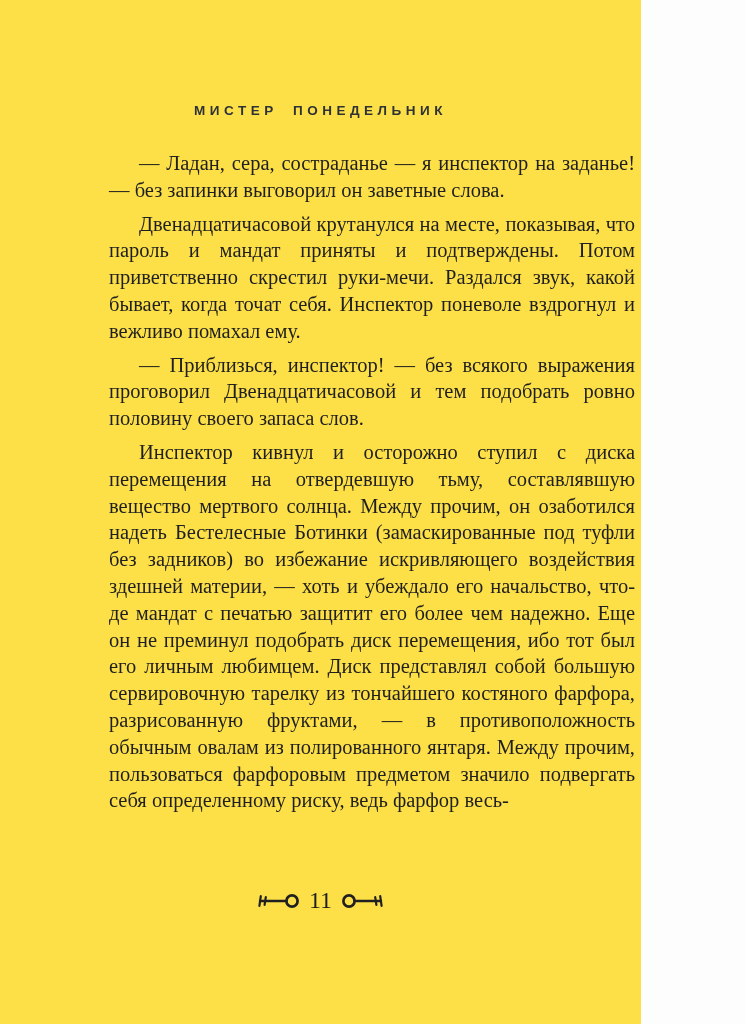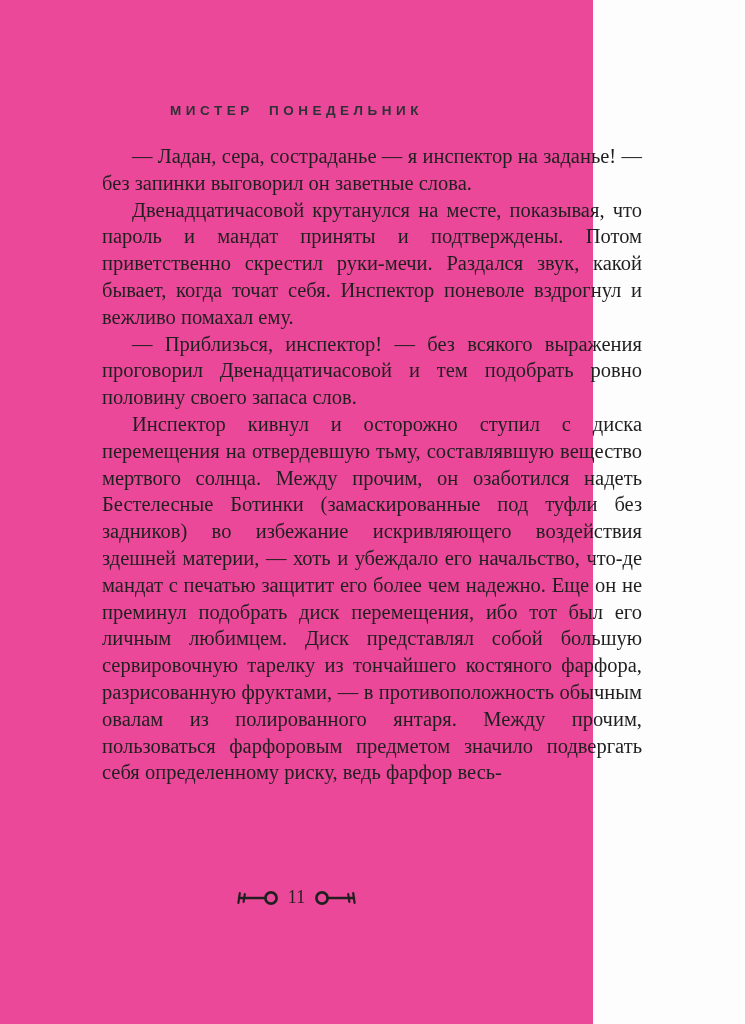--- a/index.html
+++ b/index.html
@@ -3,22 +3,22 @@
 <meta charset="utf-8">
 <style>
   * { margin: 0; padding: 0; box-sizing: border-box; }
   html, body {
     width: 745px; height: 1024px;
     background: #fdfdfd;
     overflow: hidden;
   }
   .book-page {
     position: relative;
-    width: 593px; height: 1024px;
-    background: #ec4899;
+    width: 641px; height: 1024px;
+    background: #fde047;
     font-family: "Liberation Serif", "DejaVu Serif", serif;
     color: #1f1f1f;
   }
   .running-header {
     position: absolute;
     top: 103px; left: 0; right: 0;
     text-align: center;
     font-family: "Liberation Sans", "DejaVu Sans", sans-serif;
     font-size: 13.5px;
     font-weight: 700;
@@ -29,32 +29,32 @@
   .body-text {
     position: absolute;
     top: 143px; left: 102px;
     width: 540px;
     font-size: 20.5px;
     line-height: 26.8px;
     text-align: justify;
   }
   .body-text p {
     text-indent: 30px;
-    margin: 0;
+    margin: 7px;
   }
   .page-footer {
     position: absolute;
     top: 888px; left: 0; right: 0;
     display: flex;
     align-items: center;
     justify-content: center;
     gap: 9px;
   }
   .page-number {
-    font-size: 18px;
+    font-size: 24px;
     color: #1f1f1f;
     line-height: 1;
     padding-bottom: 2px;
   }
   .key-icon { display: block; }
   .key-icon.flip { transform: scaleX(-1); }
   .key-icon line, .key-icon circle { stroke: #202020; }
 </style>
 </head>
 <body>

